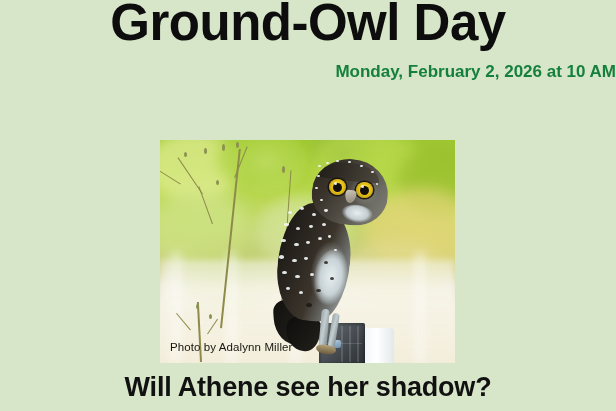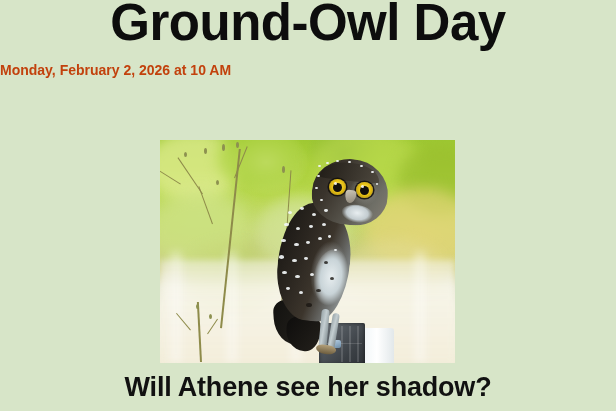--- a/index.html
+++ b/index.html
@@ -20,23 +20,23 @@
     position:absolute; top:-6px; left:0; width:616px;
     text-align:center;
     font-size:51px; font-weight:bold;
     letter-spacing:-0.5px;
     color:#0d0d0d;
     line-height:1.12;
     font-family:"Liberation Sans", sans-serif;
   }
   .subtitle1 {
     position:absolute; top:62px; left:0; width:616px;
-    text-align:left;
-    font-size:14px; font-weight:bold;
-    color:#c2410c; line-height:1.2;
+    text-align:right;
+    font-size:17px; font-weight:bold;
+    color:#15803d; line-height:1.2;
   }
   .subtitle2 {
     position:absolute; top:89px; left:0; width:616px;
     text-align:center;
     font-size:20.5px; font-weight:bold;
     color:#151515; line-height:1.2;
   }
   .tagline {
     position:absolute; top:371px; left:0; width:616px;
     text-align:center;
@@ -351,16 +351,17 @@
 
       <div class="spkd" style="left:56px; top:104px; width:4px; height:3px;"></div>
       <div class="spkd" style="left:62px; top:120px; width:4px; height:3px;"></div>
       <div class="spkd" style="left:48px; top:132px; width:5px; height:3.4px;"></div>
       <div class="spkd" style="left:38px; top:146px; width:6px; height:4px;"></div>
     </div>
 
     <div class="bkblur" style="pointer-events:none; backdrop-filter:none;"></div>
   </div>
 
+  <div class="caption">Photo by Adalynn Miller</div>
 
   <div class="tagline">Will Athene see her shadow?</div>
 
 </div>
 
 </body></html>

